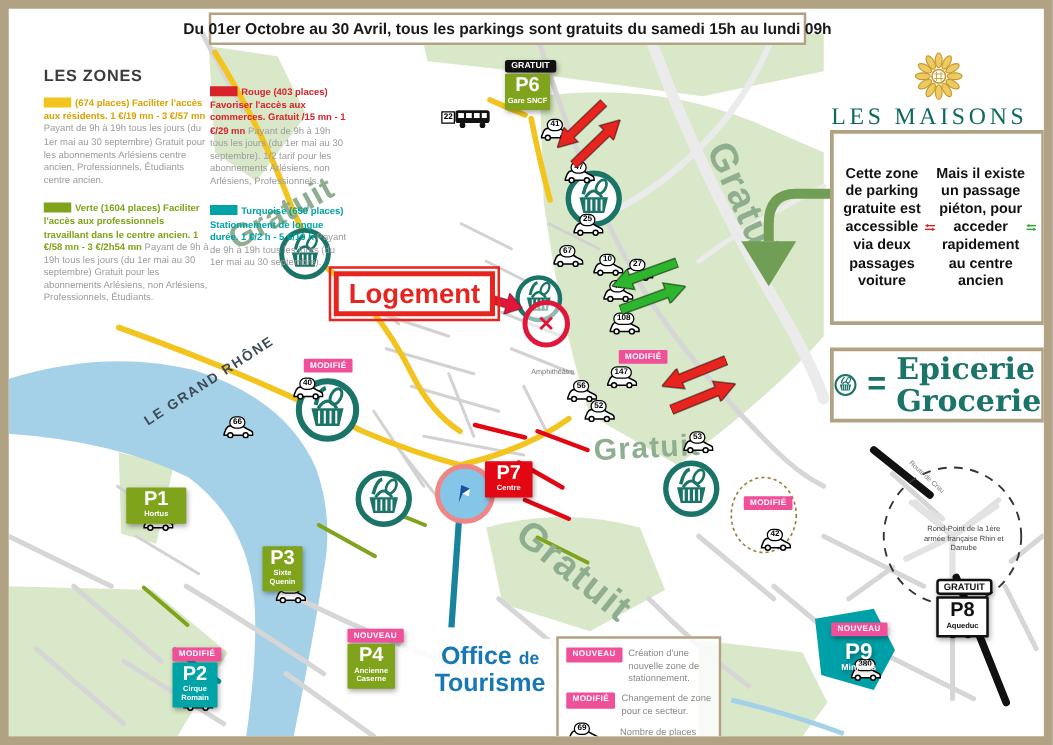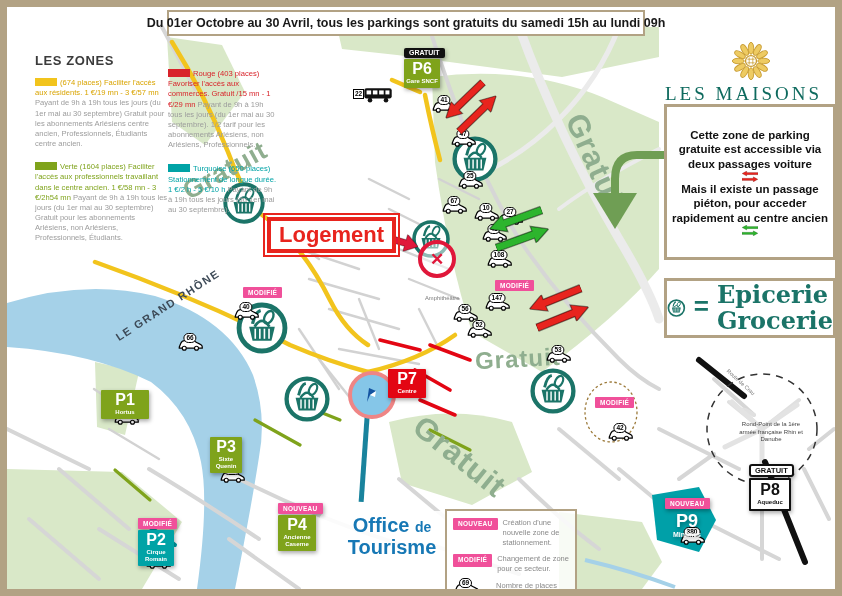--- a/index.html
+++ b/index.html
@@ -15,39 +15,39 @@
   
   .zones{position:absolute;left:28px;top:46px;width:134px;z-index:20;}
   .zones h1{margin:0 0 10px 0;font-size:13px;letter-spacing:.6px;color:#3b3b3b;}
   .zentry{margin-bottom:13px;font-size:7.6px;line-height:1.34;}
   .sw{display:inline-block;width:22px;height:8px;vertical-align:-1px;margin-right:3px;}
   .sw-yellow{background:var(--yellow);}
   .sw-white{background:#fff;border:1px dashed #9a9a9a;height:7px;}
   .sw-green{background:var(--green);}
   .sw-red{background:var(--red);}
   .sw-teal{background:var(--teal);}
-  .zh{font-weight:400;}
+  .zh{font-weight:700;}
   .zh-yellow{color:var(--gold);} .zh-black{color:#2b2b2b;} .zh-green{color:var(--green);}
   .zh-red{color:var(--red);} .zh-teal{color:var(--teal);}
   .zb{color:#9c9c9c;}
 
   
   .pricing{position:absolute;left:161px;top:62px;width:110px;z-index:20;font-size:7.6px;line-height:1.34;}
   .pricing .zentry{margin-bottom:14px;}
 
   
   .logo{position:absolute;left:658px;top:34px;width:172px;text-align:left;z-index:20;}
   .logo .flower{display:block;margin:0 auto 2px auto;}
   .logo .l1{font-family:"Liberation Serif",serif;font-size:19px;letter-spacing:3px;color:var(--logoteal);}
   .logo .l2{font-family:"DejaVu Serif",serif;font-style:italic;font-size:15px;color:var(--logogold);margin-top:-2px;}
 
   
   .infobox{position:absolute;left:657px;top:97px;width:172px;height:156px;background:#fff;
-           border:3px solid var(--tan);box-sizing:border-box;z-index:20;display:flex;flex-direction:column;
-           align-items:center;justify-content:space-between;padding:21px 4px;text-align:center;}
+           border:3px solid var(--tan);box-sizing:border-box;z-index:20;display:flex;flex-direction:row;
+           align-items:center;justify-content:space-between;padding:2px 4px;text-align:center;}
   .infobox p{margin:0;font-size:11.5px;font-weight:700;color:#111;line-height:1.25;}
 
   
   .epibox{position:absolute;left:657px;top:271px;width:172px;height:60px;background:#fff;
           border:3px solid var(--tan);box-sizing:border-box;z-index:20;display:flex;align-items:center;
           justify-content:center;gap:8px;}
   .epibox .eq{font-size:26px;font-weight:900;color:var(--dteal);margin-top:-3px;}
   .epibox .etxt{font-family:"DejaVu Serif",serif;font-weight:700;font-size:24px;color:var(--dteal);line-height:1.1;}
 
   

